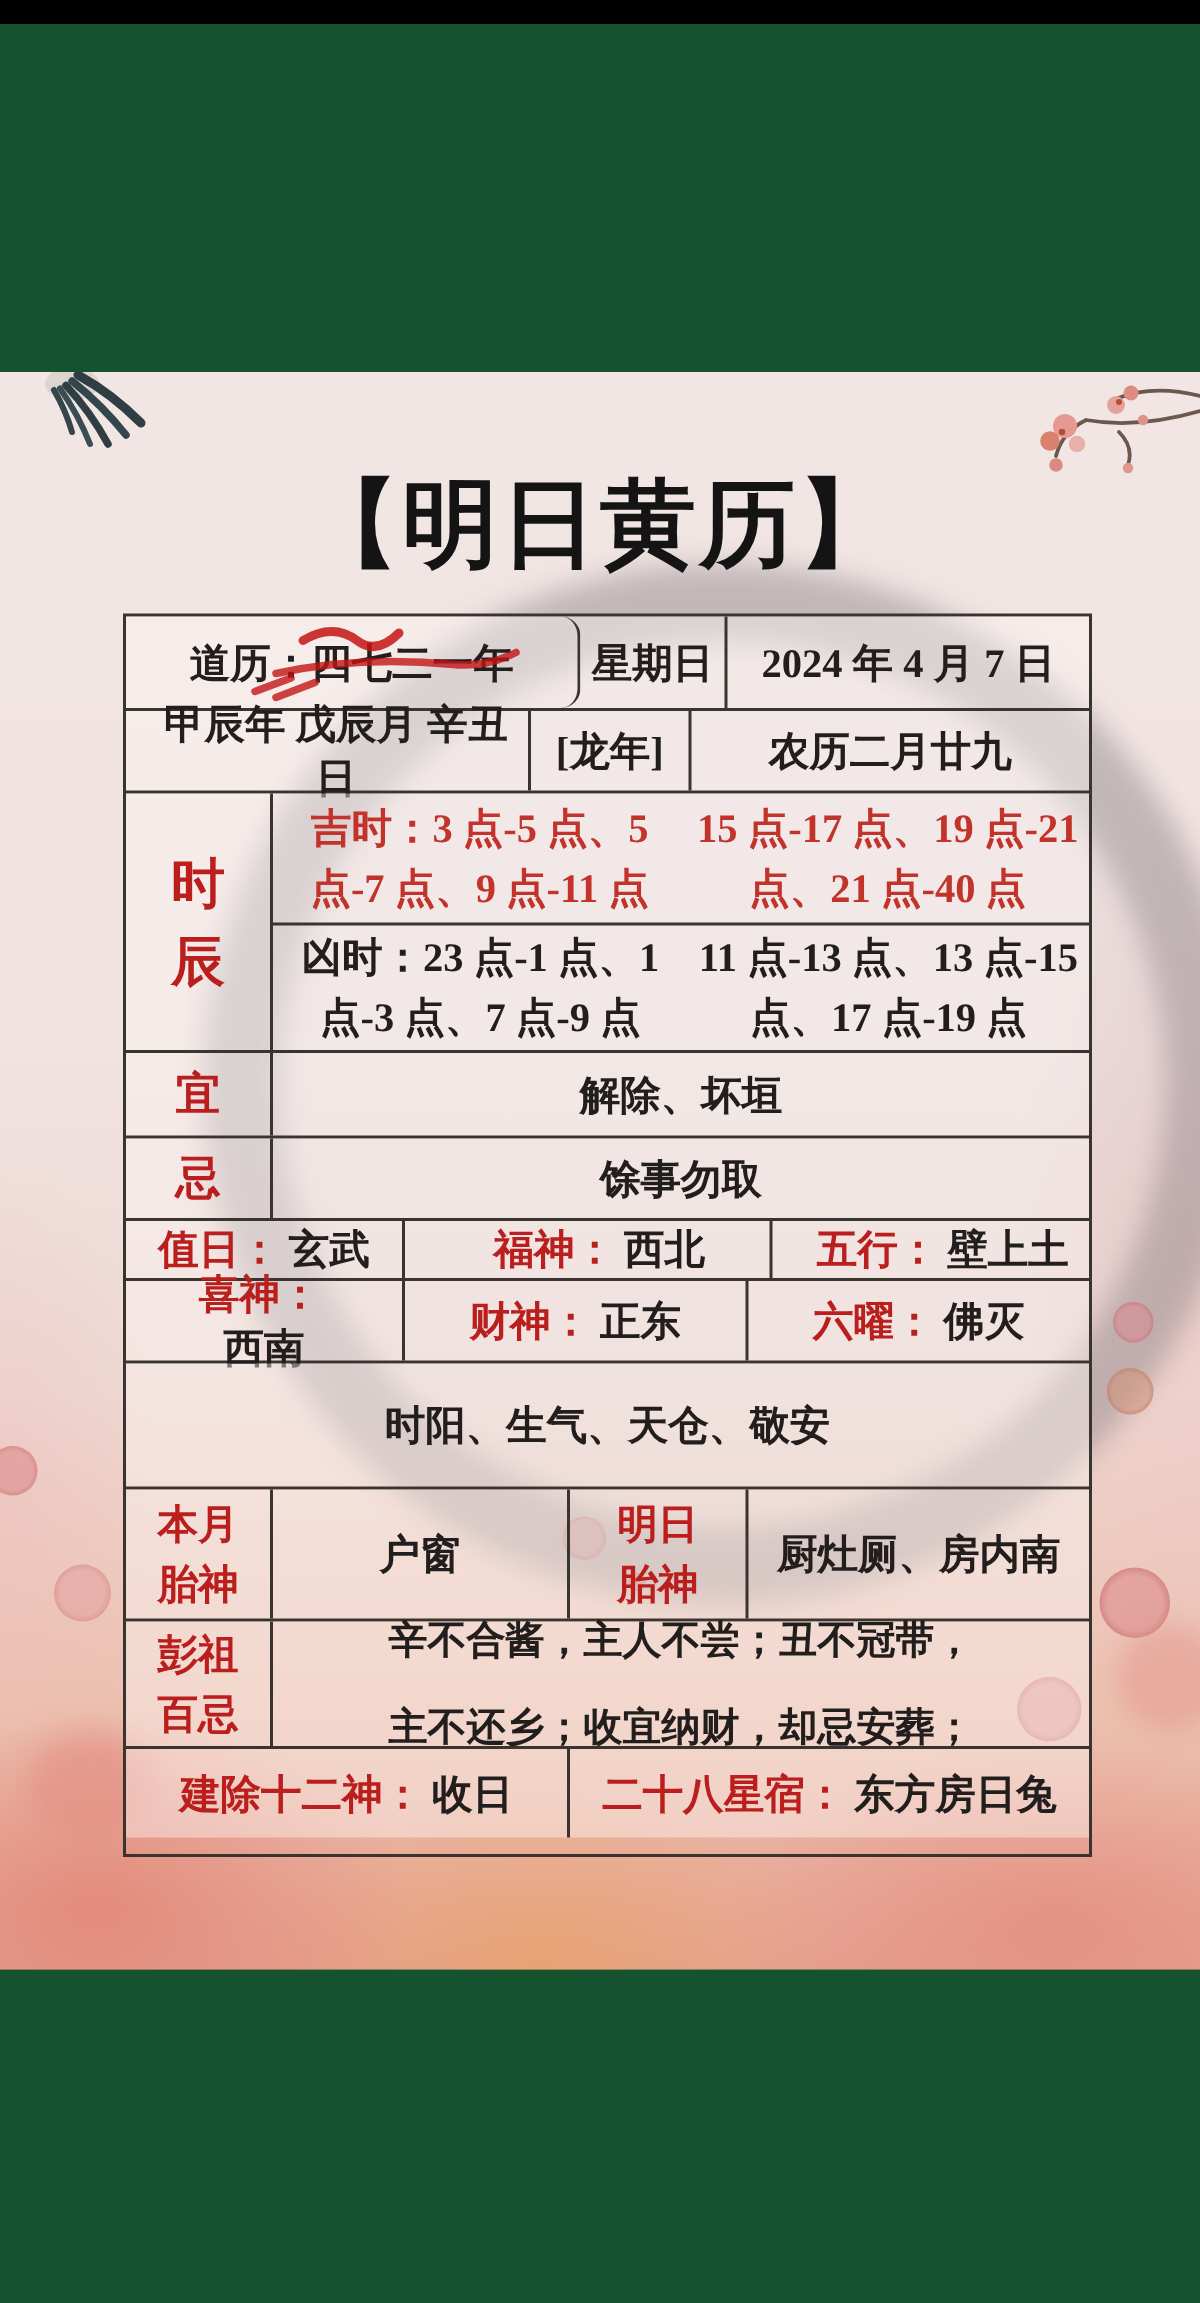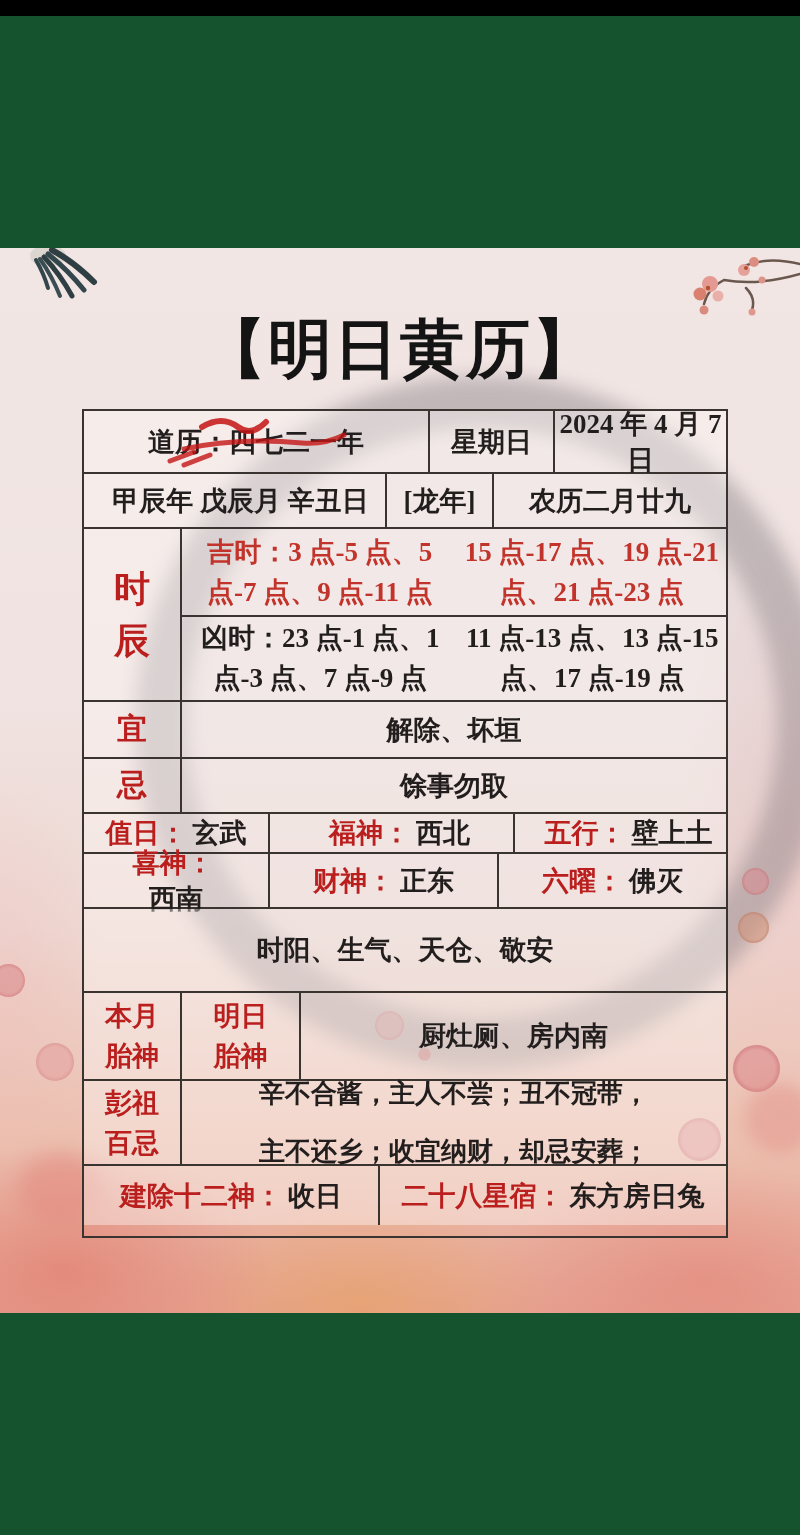--- a/index.html
+++ b/index.html
@@ -81,57 +81,57 @@
     <div class="blob" style="left:-8px;top:716px;width:33px;height:33px;background:radial-gradient(circle, rgba(220,140,140,0.6) 55%, rgba(205,115,115,0.8) 78%, transparent 82%);"></div>
     <div class="blob" style="left:36px;top:795px;width:38px;height:38px;background:radial-gradient(circle, rgba(225,150,150,0.45) 55%, rgba(210,125,125,0.65) 78%, transparent 82%);"></div>
     <div class="blob" style="left:18px;top:905px;width:85px;height:70px;filter:blur(10px);background:rgba(226,135,125,0.5);"></div>
     <div class="blob" style="left:745px;top:835px;width:70px;height:70px;filter:blur(8px);background:rgba(228,148,140,0.5);"></div>
 
     <div class="title">【明日黄历】</div>
 
     <div class="tbl">
 
       <div class="row" style="height:63px;">
-        <div class="cell" style="width:346px;position:relative;">
+        <div class="cell" style="width:303px;position:relative;border-radius:13px;">
           <span>道历：四七二一年</span>
           <svg class="scribble" width="303" height="63" viewBox="0 0 303 63">
             <path d="M118,16 q20,-12 36,0 q13,10 28,-5" stroke="#c41414" stroke-width="6" fill="none" stroke-linecap="round" opacity="0.85"></path>
             <path d="M100,38 q55,-12 118,-6 q22,2 42,-8" stroke="#c41414" stroke-width="5" fill="none" stroke-linecap="round" opacity="0.8"></path>
             <path d="M86,50 l24,-9 M100,54 l26,-10" stroke="#c41414" stroke-width="5" fill="none" stroke-linecap="round" opacity="0.8"></path>
           </svg>
         </div>
-        <div class="cell" style="width:125px;">
+        <div class="cell" style="width:98px;">
           <span>星期日</span>
         </div>
         <div class="cell grow">
           <span>2024 年 4 月 7 日</span>
         </div>
       </div>
 
       <div class="row" style="height:55px;">
-        <div class="cell" style="width:303px;padding-left:16px;">
+        <div class="cell" style="width:270px;padding-left:16px;">
           <span>甲辰年 戊辰月 辛丑日</span>
         </div>
         <div class="cell" style="width:107px;">
           <span>[龙年]</span>
         </div>
         <div class="cell grow">
           <span>农历二月廿九</span>
         </div>
       </div>
 
       <div class="row" style="height:173px;">
         <div class="cell red lblbig" style="width:98px;flex-direction:column;">
           <span>时</span>
           <span>辰</span>
         </div>
         <div class="sub">
           <div class="subrow sr1 redline two" style="height:89px;">
             <span>吉时：3 点-5 点、5 点-7 点、9 点-11 点</span>
-            <span>15 点-17 点、19 点-21 点、21 点-23 点</span>
+            <span>15 点-17 点、19 点-21 点、21 点-40 点</span>
           </div>
           <div class="subrow two" style="height:84px;">
             <span>凶时：23 点-1 点、1 点-3 点、7 点-9 点</span>
             <span>11 点-13 点、13 点-15 点、17 点-19 点</span>
           </div>
         </div>
       </div>
 
       <div class="row" style="height:57px;">
         <div class="cell red lblmed" style="width:98px;">
@@ -185,20 +185,23 @@
         <div class="cell grow">
           <span>时阳、生气、天仓、敬安</span>
         </div>
       </div>
 
       <div class="row" style="height:88px;">
         <div class="cell red two" style="width:98px;flex-direction:column;">
           <span>本月</span>
           <span>胎神</span>
         </div>
+        <div class="cell" style="width:198px;">
+          <span>户窗</span>
+        </div>
         <div class="cell red two" style="width:119px;flex-direction:column;">
           <span>明日</span>
           <span>胎神</span>
         </div>
         <div class="cell grow">
           <span>厨灶厕、房内南</span>
         </div>
       </div>
 
       <div class="row" style="height:85px;">

